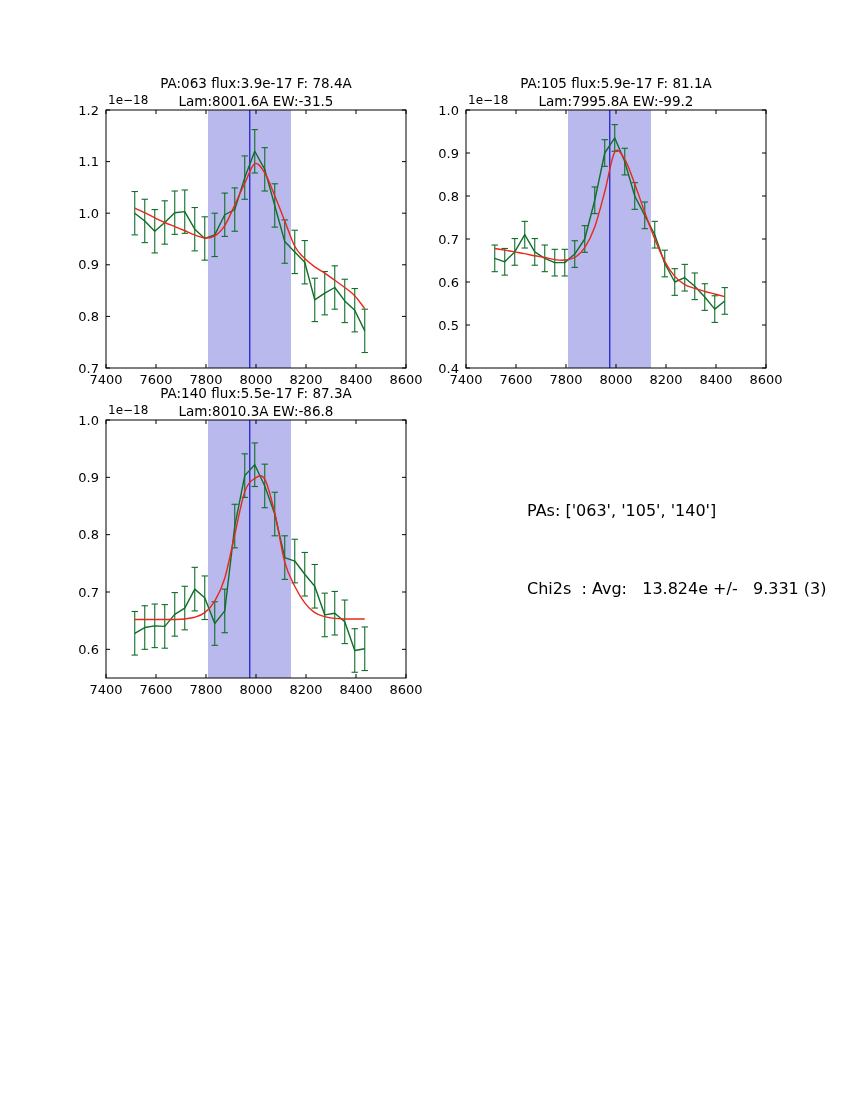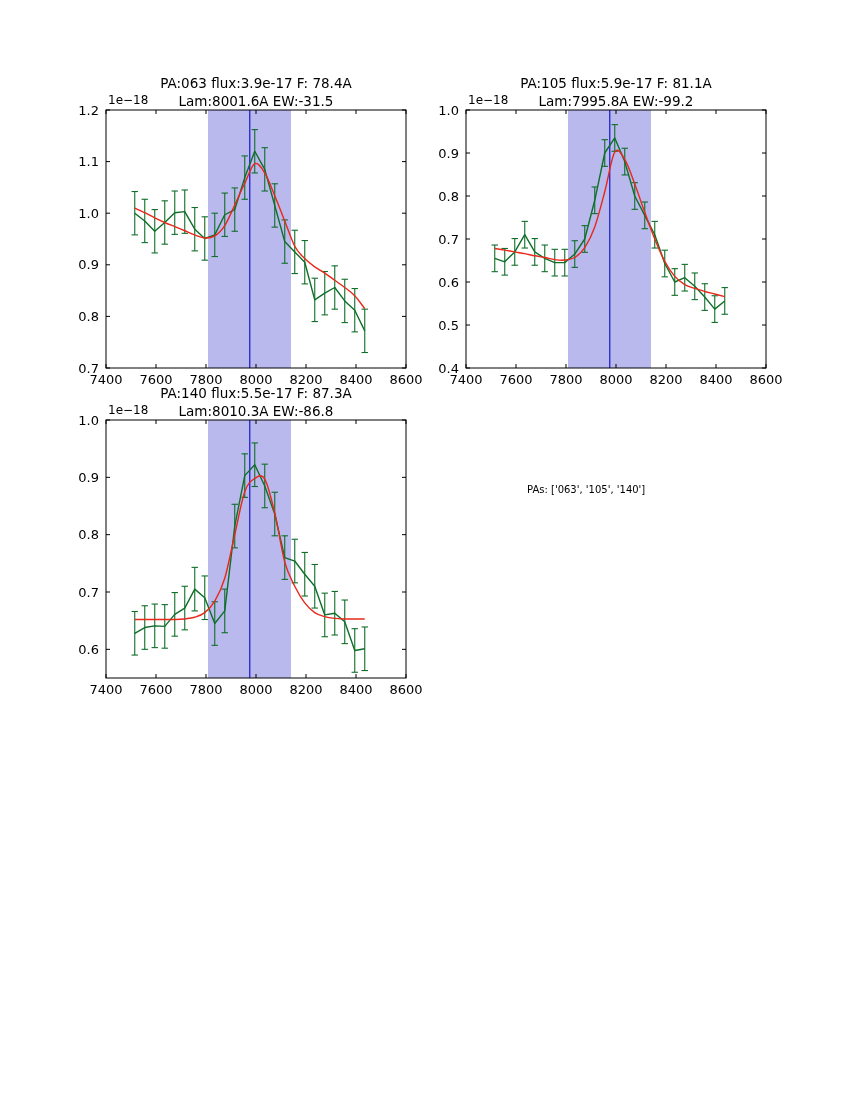--- a/index.html
+++ b/index.html
@@ -2,21 +2,21 @@
 <html><head>
 <meta charset="utf-8">
 <style>
   html,body{margin:0;padding:0;background:#ffffff;}
   .fig{position:relative;width:850px;height:1100px;background:#ffffff;overflow:hidden;
        font-family:"DejaVu Sans","Liberation Sans",sans-serif;}
   .chart{position:absolute;}
   .chart-0{left:26px;top:60px;}
   .chart-1{left:386px;top:60px;}
   .chart-2{left:26px;top:370px;}
-  .stats{position:absolute;left:527px;top:425px;font-size:10px;line-height:26px;
+  .stats{position:absolute;left:527px;top:446px;font-size:16px;line-height:26px;
          color:#000;white-space:pre;}
   svg text{font-family:"DejaVu Sans","Liberation Sans",sans-serif;fill:#000;}
   .tick-label{font-size:13px;}
   .title-text{font-size:13.5px;}
   .offset-text{font-size:12px;}
 </style>
 </head>
 <body>
 
 <div class="fig">
@@ -392,14 +392,15 @@
         <text x="73" y="169.16666666666666" text-anchor="end" class="tick-label">0.8</text>
         <text x="73" y="111.83333333333334" text-anchor="end" class="tick-label">0.9</text>
         <text x="73" y="54.5" text-anchor="end" class="tick-label">1.0</text>
         <text x="82" y="44" class="offset-text">1e−18</text>
         <text x="230" y="28" text-anchor="middle" class="title-text">PA:140 flux:5.5e-17 F: 87.3A</text>
         <text x="230" y="46" text-anchor="middle" class="title-text">Lam:8010.3A EW:-86.8</text>
       </svg>
     </div>
   <div class="stats">
     <div class="stat-line">PAs: ['063', '105', '140']</div>
+    <div class="stat-line">Chi2s  : Avg:   13.824e +/-   9.331 (3)</div>
   </div>
 </div>
 
 </body></html>

